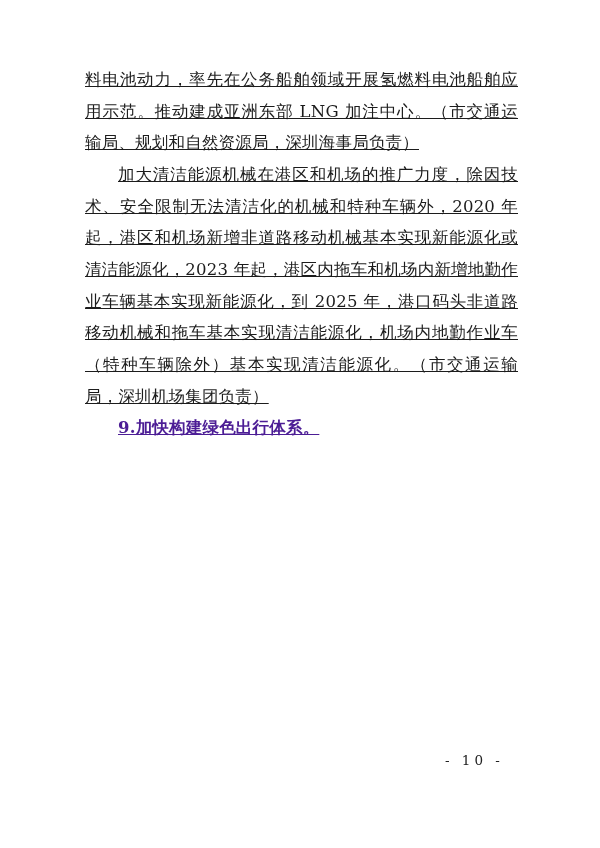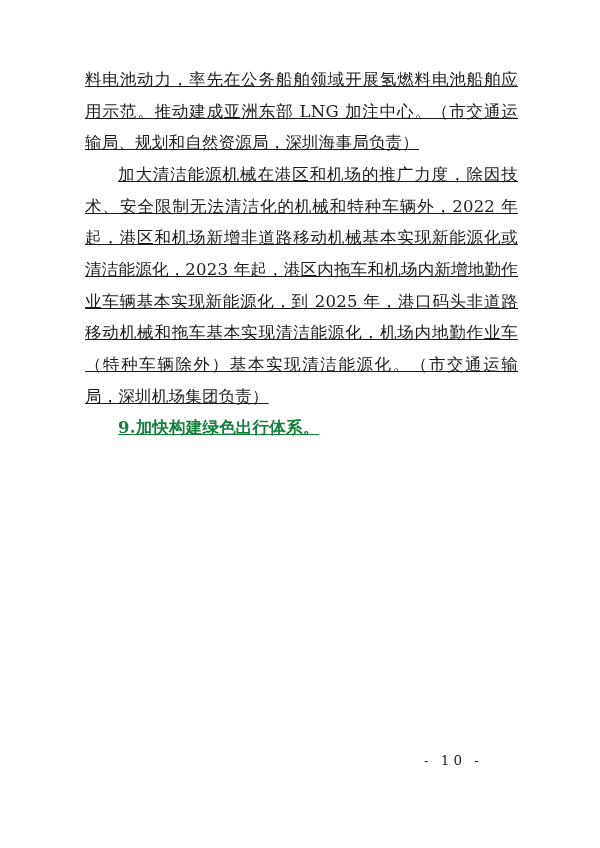--- a/index.html
+++ b/index.html
@@ -30,34 +30,34 @@
     text-justify: inter-ideograph;
     word-break: break-all;
     letter-spacing: 0.2px;
     text-decoration: underline;
   }
   .indent {
     text-indent: 2em;
   }
   .heading {
     font-weight: bold;
-    color: #15803d;
+    color: #4c1d95;
   }
   .footer-pagenum {
     position: absolute;
-    left: 424px;
+    left: 445px;
     top: 752px;
     font-size: 13.5px;
     letter-spacing: 4px;
     color: #222222;
     font-family: "DejaVu Serif", serif;
   }
 </style>
 </head>
 <body>
 
 <div class="page">
   <p class="para">料电池动力，率先在公务船舶领域开展氢燃料电池船舶应用示范。推动建成亚洲东部 LNG 加注中心。（市交通运输局、规划和自然资源局，深圳海事局负责）</p>
-  <p class="para indent">加大清洁能源机械在港区和机场的推广力度，除因技术、安全限制无法清洁化的机械和特种车辆外，2022 年起，港区和机场新增非道路移动机械基本实现新能源化或清洁能源化，2023 年起，港区内拖车和机场内新增地勤作业车辆基本实现新能源化，到 2025 年，港口码头非道路移动机械和拖车基本实现清洁能源化，机场内地勤作业车（特种车辆除外）基本实现清洁能源化。（市交通运输局，深圳机场集团负责）</p>
+  <p class="para indent">加大清洁能源机械在港区和机场的推广力度，除因技术、安全限制无法清洁化的机械和特种车辆外，2020 年起，港区和机场新增非道路移动机械基本实现新能源化或清洁能源化，2023 年起，港区内拖车和机场内新增地勤作业车辆基本实现新能源化，到 2025 年，港口码头非道路移动机械和拖车基本实现清洁能源化，机场内地勤作业车（特种车辆除外）基本实现清洁能源化。（市交通运输局，深圳机场集团负责）</p>
   <p class="heading indent">9.加快构建绿色出行体系。</p>
 </div>
 
 <div class="footer-pagenum">- 10 -</div>
 
 </body></html>

